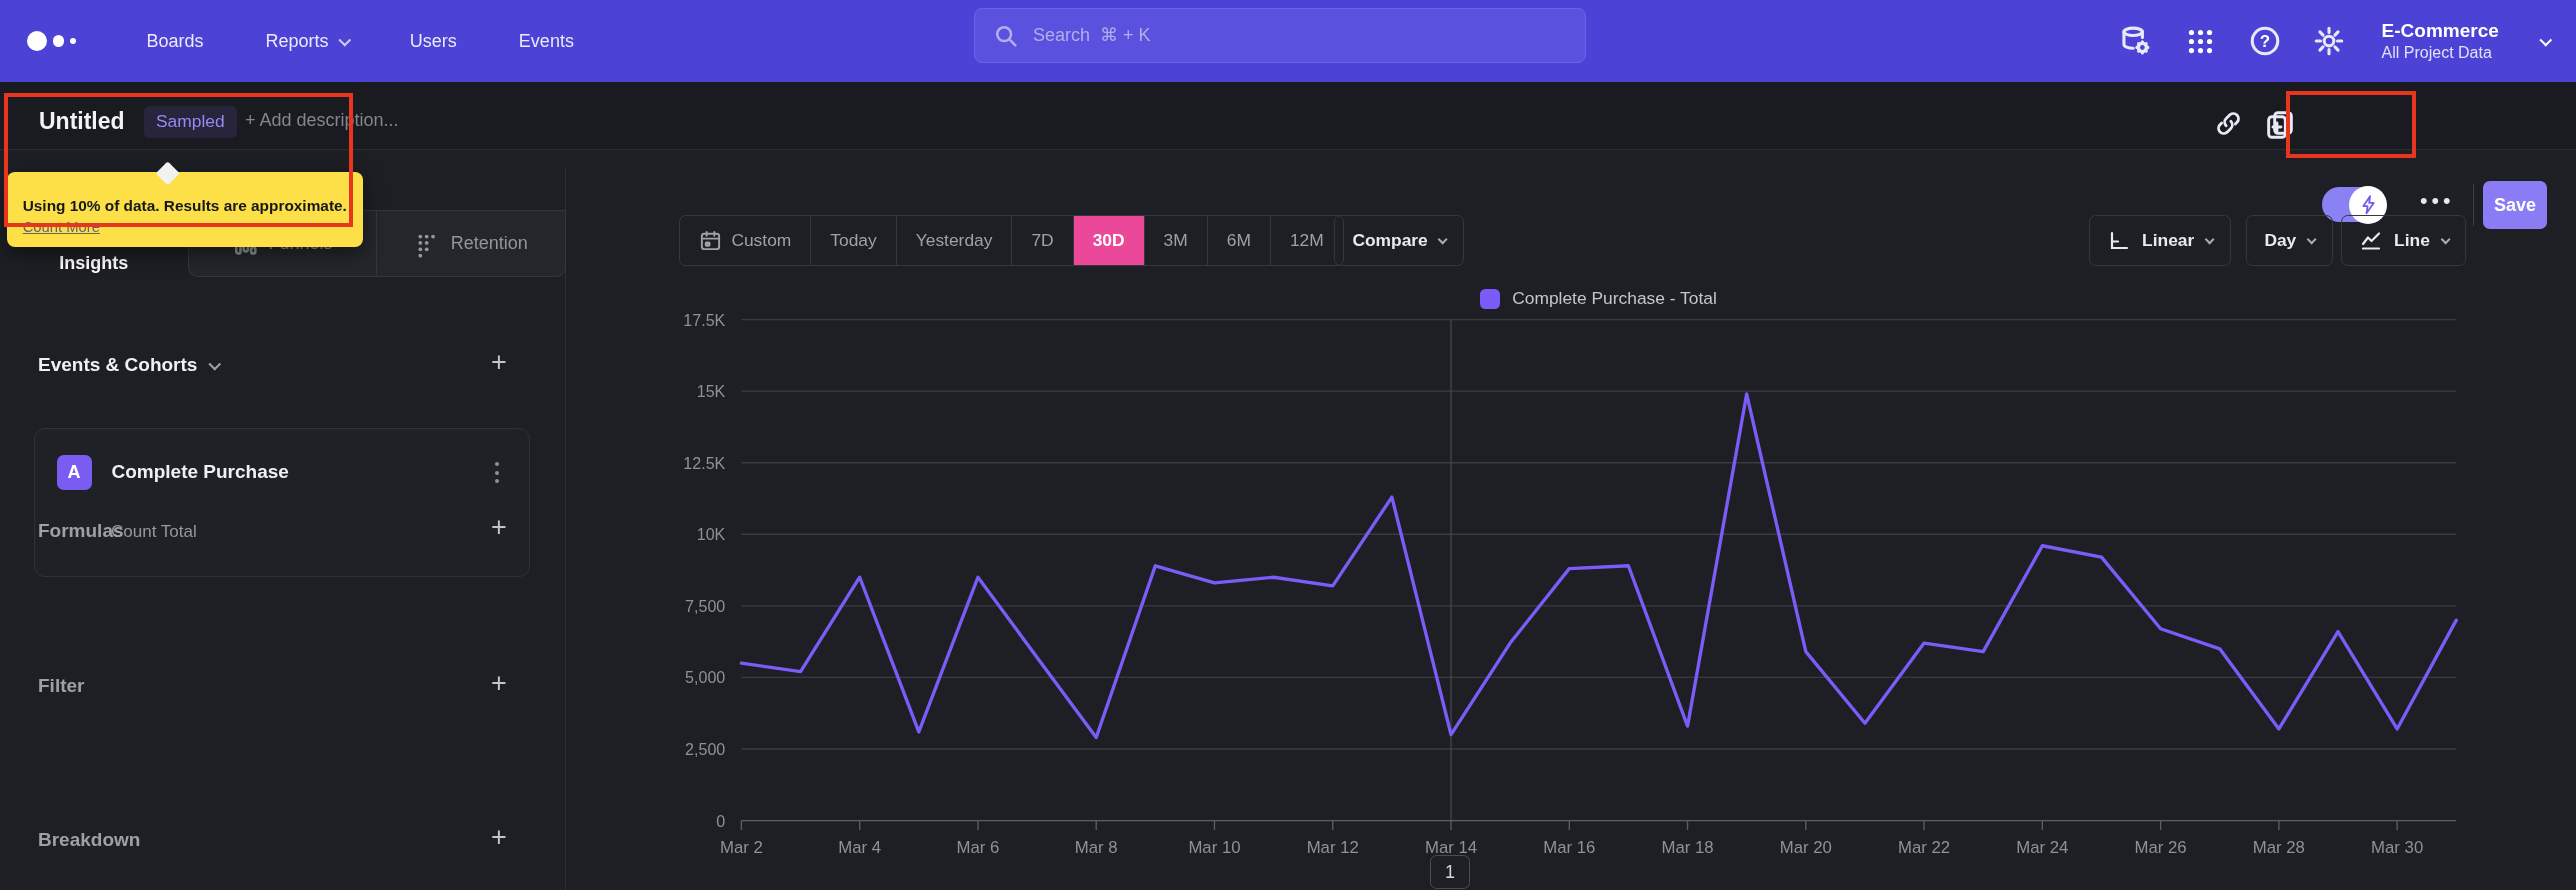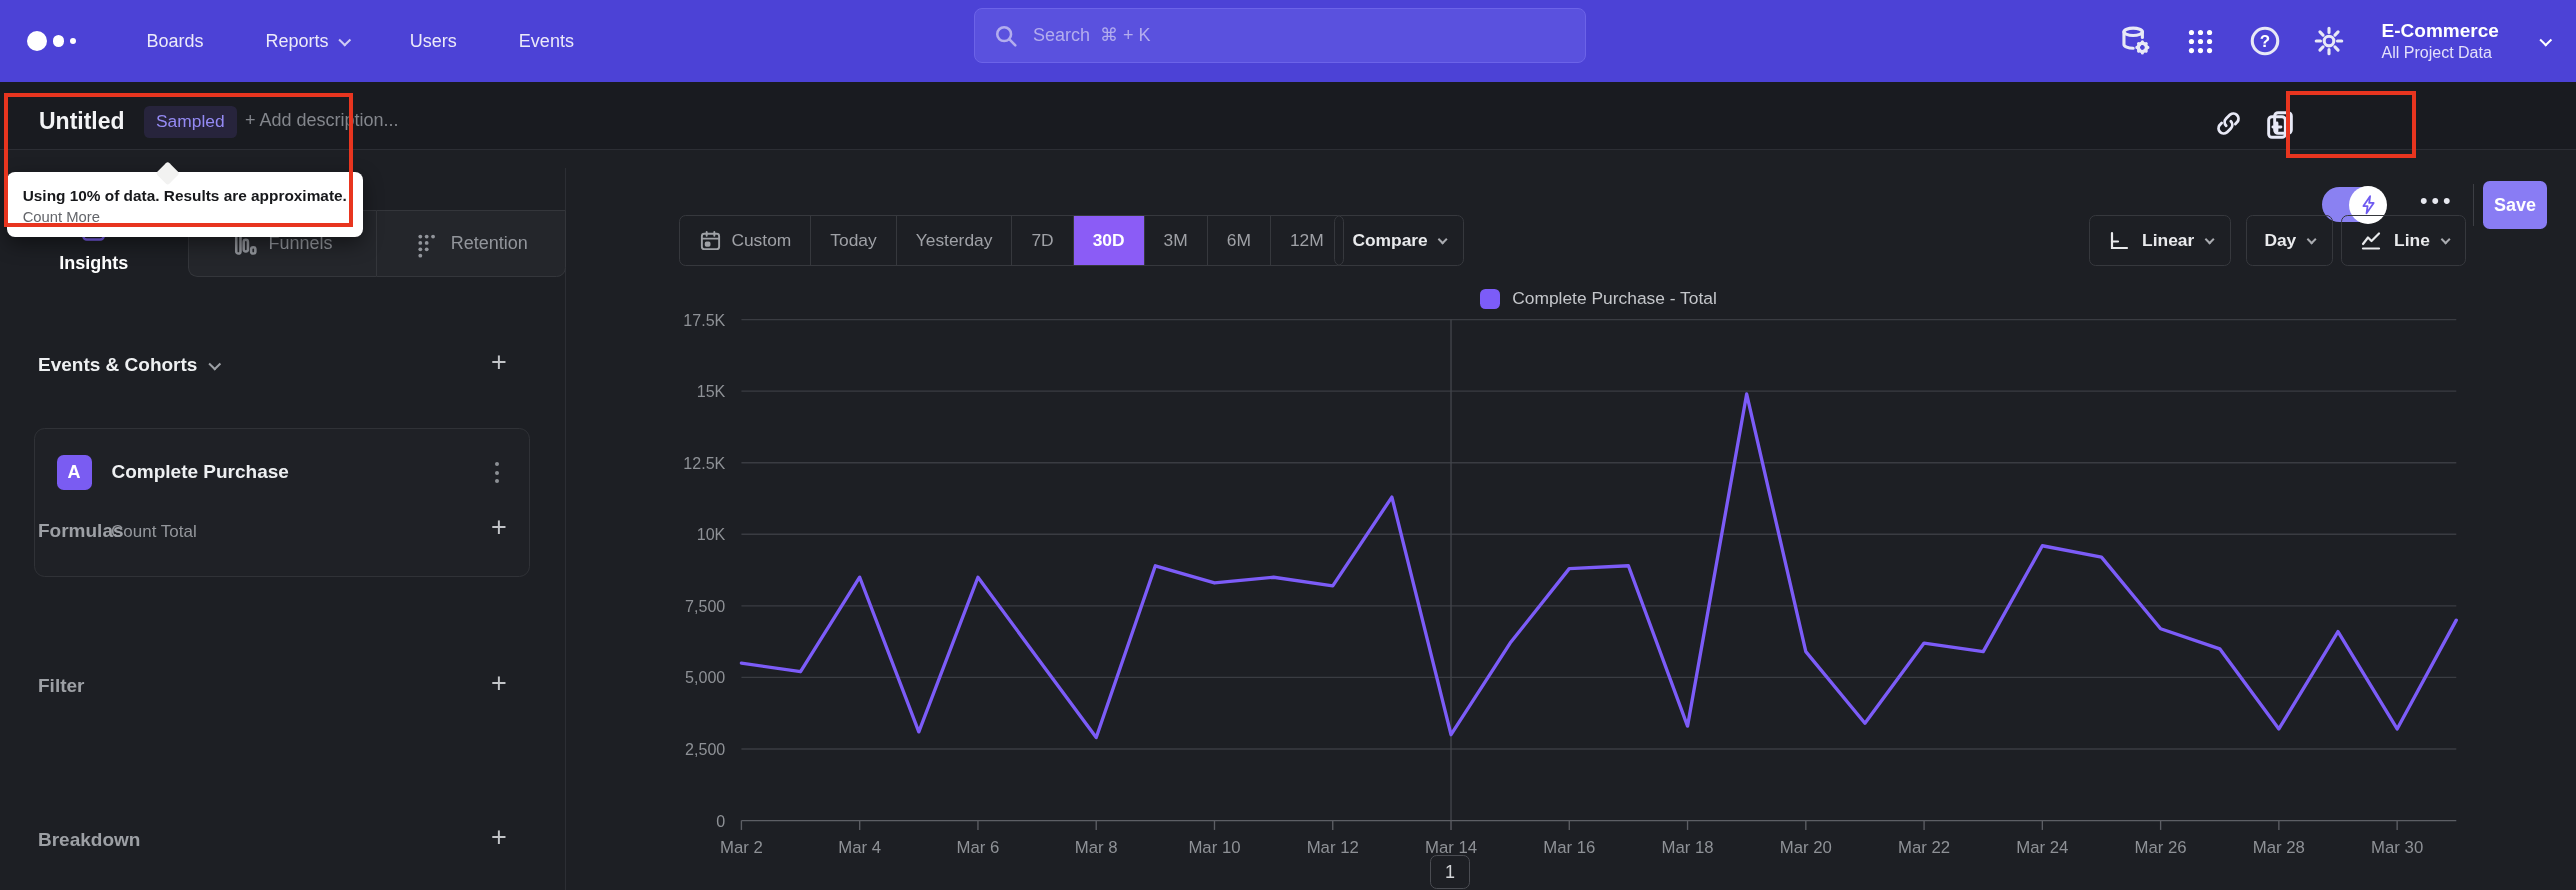--- a/index.html
+++ b/index.html
@@ -38,21 +38,21 @@
   .ellipsis{position:absolute;left:2420px;top:107px;color:#e7e8ef;font-size:21.5px;letter-spacing:4px;cursor:pointer;}
   .vdiv{position:absolute;left:2473px;top:102px;width:1.3px;height:42px;background:#3c3e44;}
   .save-btn{position:absolute;left:2483px;top:99px;width:64px;height:48px;background:#897cf4;border:none;border-radius:6.7px;color:#fff;font-size:18px;font-weight:600;cursor:pointer;}
 
   
   .redbox{position:absolute;border:4.7px solid #e8351f;z-index:80;pointer-events:none;}
   .redbox1{left:4px;top:93px;width:349px;height:134px;}
   .redbox2{left:2286px;top:91px;width:130px;height:67px;}
 
   
-  .tooltip{position:absolute;left:6.7px;top:172px;z-index:70;background:#ffffff;border-radius:8px;padding:15px 16px 12px;box-shadow:0 6.7px 20px rgba(0,0,0,.45);white-space:nowrap;}
+  .tooltip{position:absolute;left:6.7px;top:172px;z-index:70;background:#fde047;border-radius:8px;padding:25px 16px 12px;box-shadow:0 6.7px 20px rgba(0,0,0,.45);white-space:nowrap;}
   .tooltip:before{content:"";position:absolute;left:152px;top:-7.4px;width:17.4px;height:17.4px;background:#f2f2f1;transform:rotate(45deg);border-radius:2.7px;}
   .tooltip .tt-text{font-size:15.4px;font-weight:700;color:#17181b;}
   .tooltip .tt-link{font-size:14.8px;color:#63656a;text-decoration:underline;margin-top:4px;display:inline-block;cursor:pointer;}
 
   
   .sidebar{position:absolute;left:0;top:168px;width:566px;height:722px;background:#1d1f24;border-right:1.3px solid #2c2e34;}
   .tabs{position:absolute;left:0;top:42px;width:566px;height:67px;display:flex;}
   .tab{flex:1;display:flex;align-items:center;justify-content:center;gap:10.7px;font-size:18px;cursor:pointer;}
   .tab.active{color:#fff;font-weight:700;background:transparent;flex-direction:column;}
   .tab.inactive{color:#92959b;background:#24262b;border:0.7px solid #34363b;}
@@ -68,21 +68,21 @@
   .abadge{width:35px;height:35px;border-radius:6.7px;background:#7a5cf2;color:#fff;font-size:18px;font-weight:700;display:flex;align-items:center;justify-content:center;}
   .ec-name{color:#eef0f2;font-size:19px;font-weight:600;}
   .kebab{position:absolute;right:19px;top:28px;width:27px;height:31px;display:flex;flex-direction:column;align-items:center;justify-content:center;gap:4.7px;cursor:pointer;}
   .kebab i{width:4px;height:4px;border-radius:50%;background:#8d9095;display:block;}
   .ec-metric{position:absolute;left:76px;top:93px;color:#94979c;font-size:17px;cursor:pointer;}
 
   
   .seg{position:absolute;left:679px;top:215px;height:51px;display:flex;border:1.3px solid #36383d;border-radius:6.7px;overflow:hidden;}
   .seg-item{display:flex;align-items:center;justify-content:center;gap:9.4px;padding:0 19px;font-size:17.4px;color:#9fa1a6;cursor:pointer;border-left:1.3px solid #36383d;}
   .seg-item:first-child{border-left:none;}
-  .seg-item.active{background:#8b5cf6;color:#fff;font-weight:700;}
+  .seg-item.active{background:#ec4899;color:#fff;font-weight:700;}
   .btn{position:absolute;top:215px;height:51px;display:flex;align-items:center;gap:10.7px;padding:0 17.4px;border:1.3px solid #36383d;border-radius:6.7px;font-size:17.4px;font-weight:600;color:#e9eaec;cursor:pointer;background:transparent;}
   .chev-sm{width:7.4px;height:7.4px;border-right:2px solid #a9abb0;border-bottom:2px solid #a9abb0;transform:rotate(45deg) translateY(-1.3px);display:inline-block;}
 
   
   .legend{position:absolute;left:741px;top:288px;width:1715px;display:flex;align-items:center;justify-content:center;gap:12px;}
   .swatch{width:20px;height:20px;border-radius:5.4px;background:#7c5cf8;}
   .legend-label{color:#c4c6ca;font-size:17.4px;}
   #chart{position:absolute;left:671px;top:288px;}
   #chart text{font-family:"Liberation Sans","DejaVu Sans",sans-serif;}
   .page-btn{position:absolute;left:1430px;top:855px;width:40px;height:34px;border:1.3px solid #4a4c52;border-radius:6.7px;background:#1d1f24;color:#d3d5d8;font-size:18px;display:flex;align-items:center;justify-content:center;cursor:pointer;}

